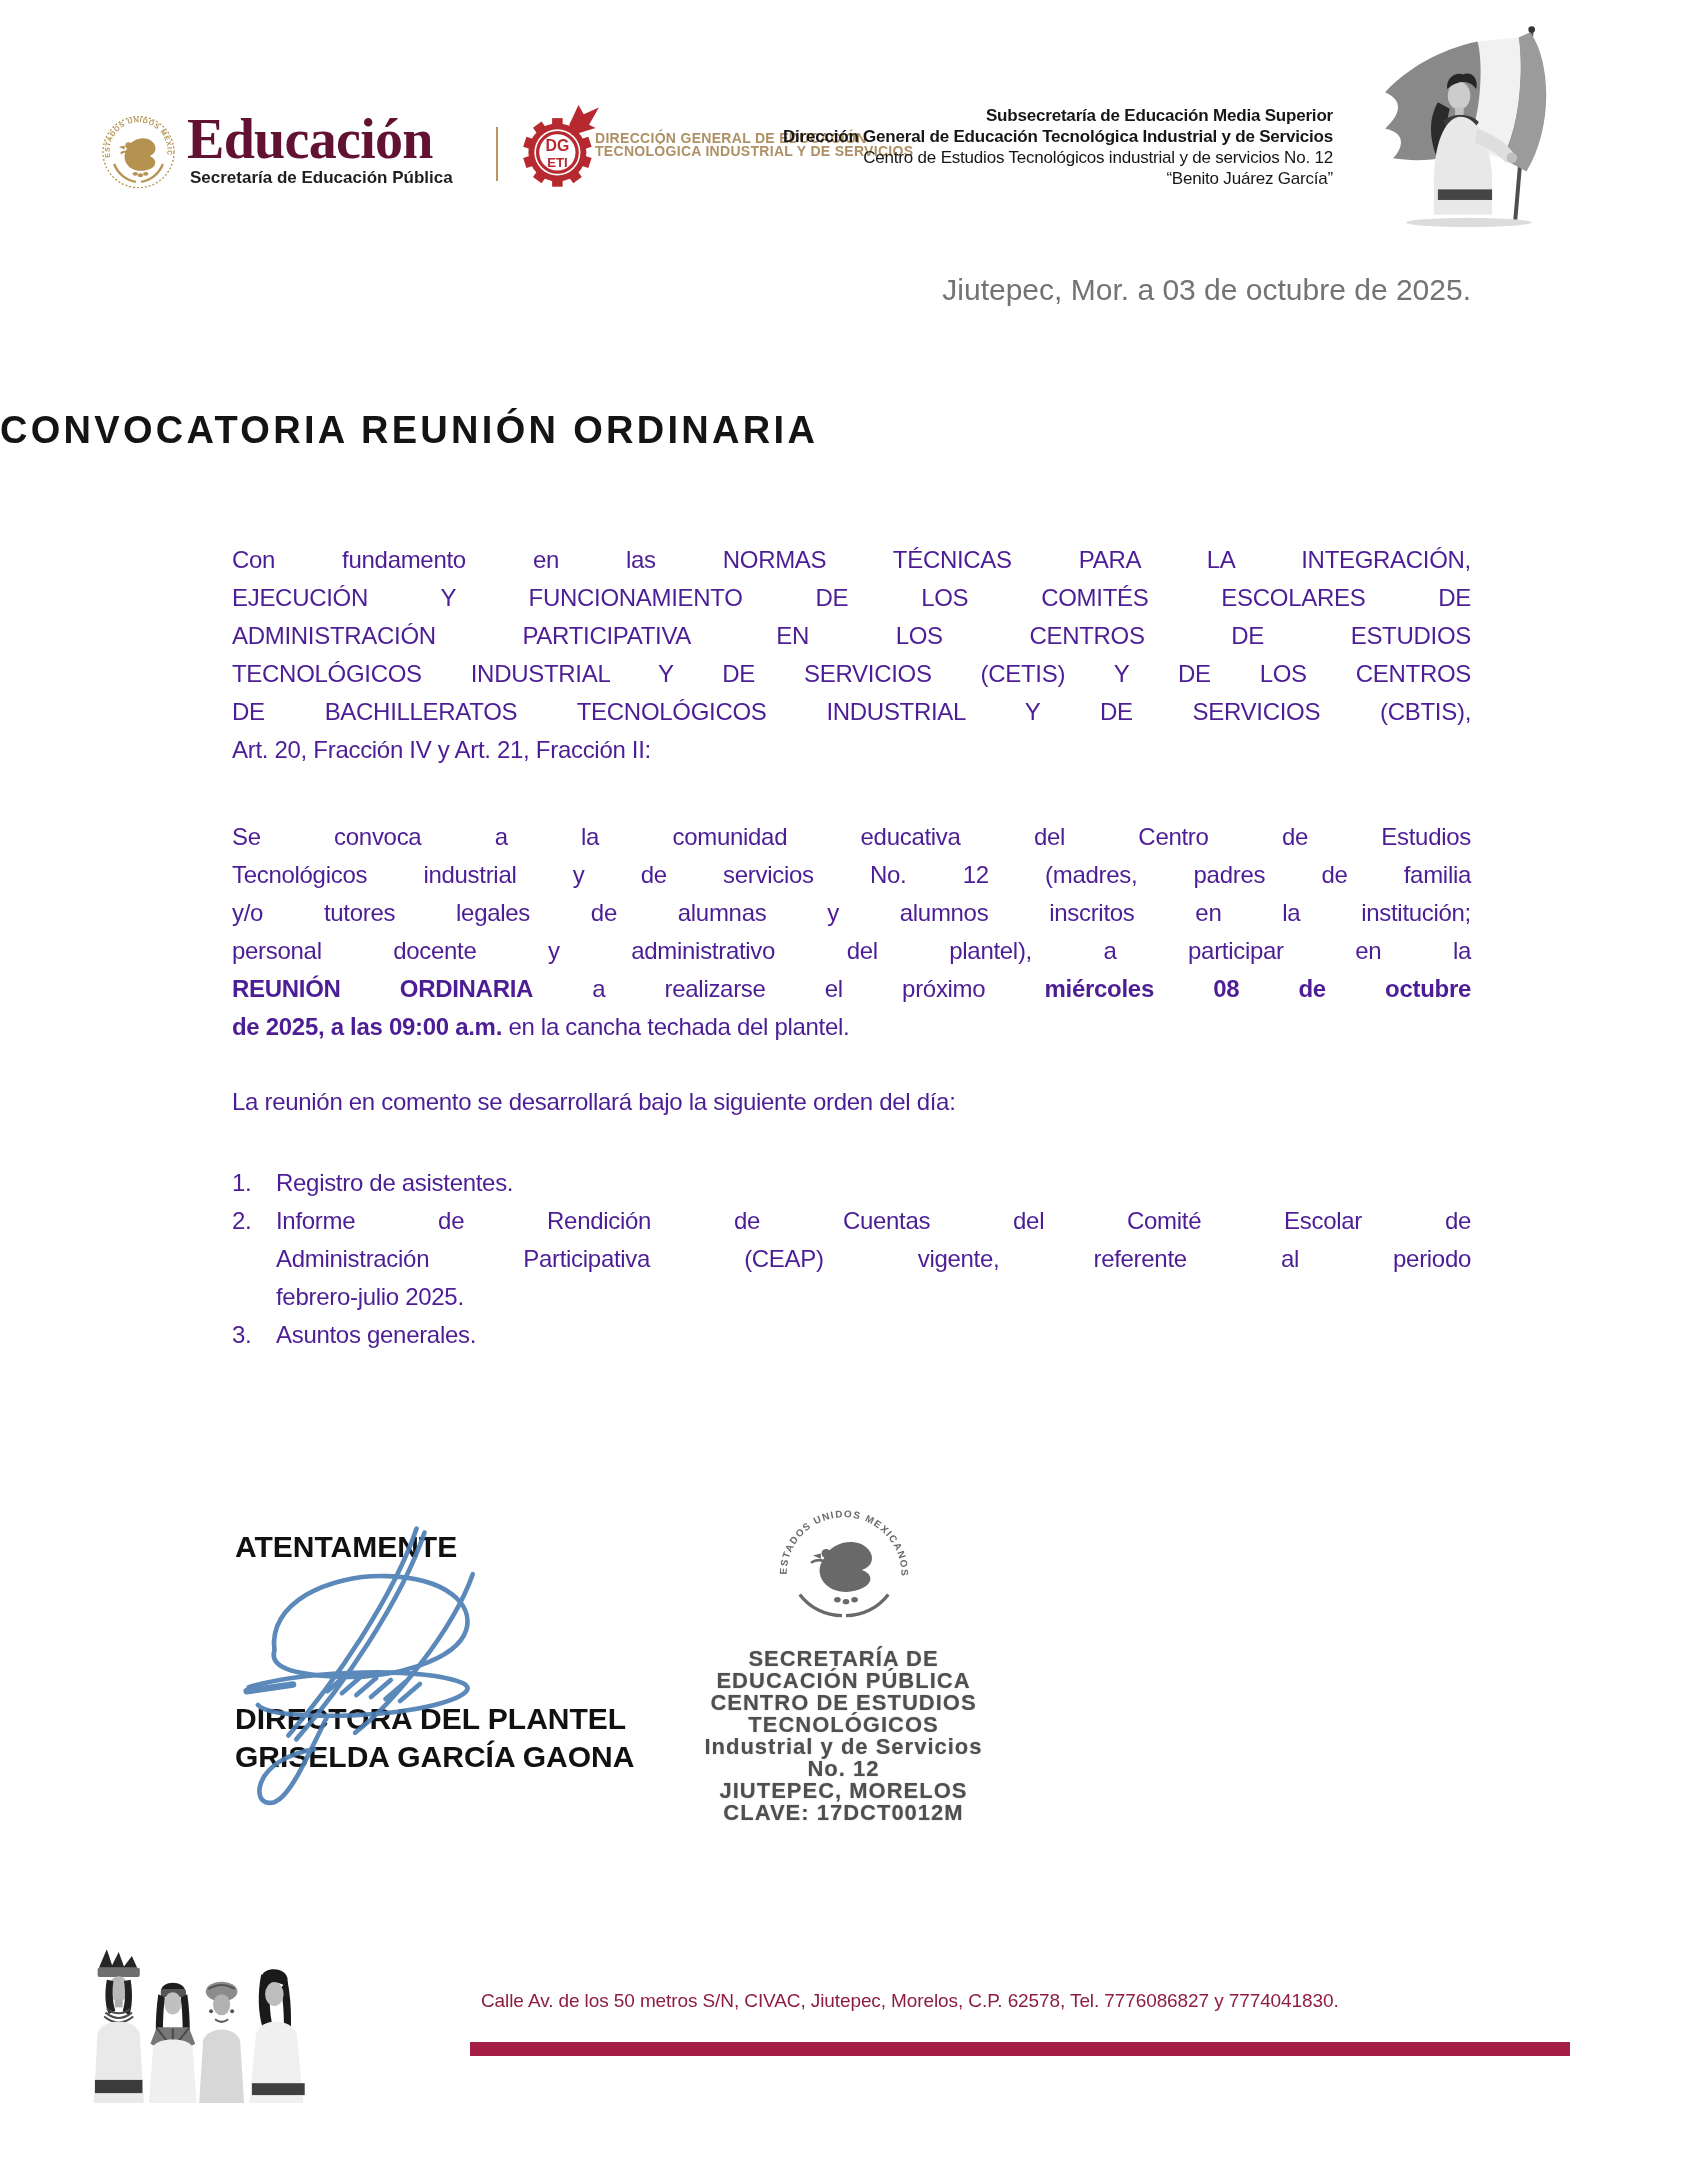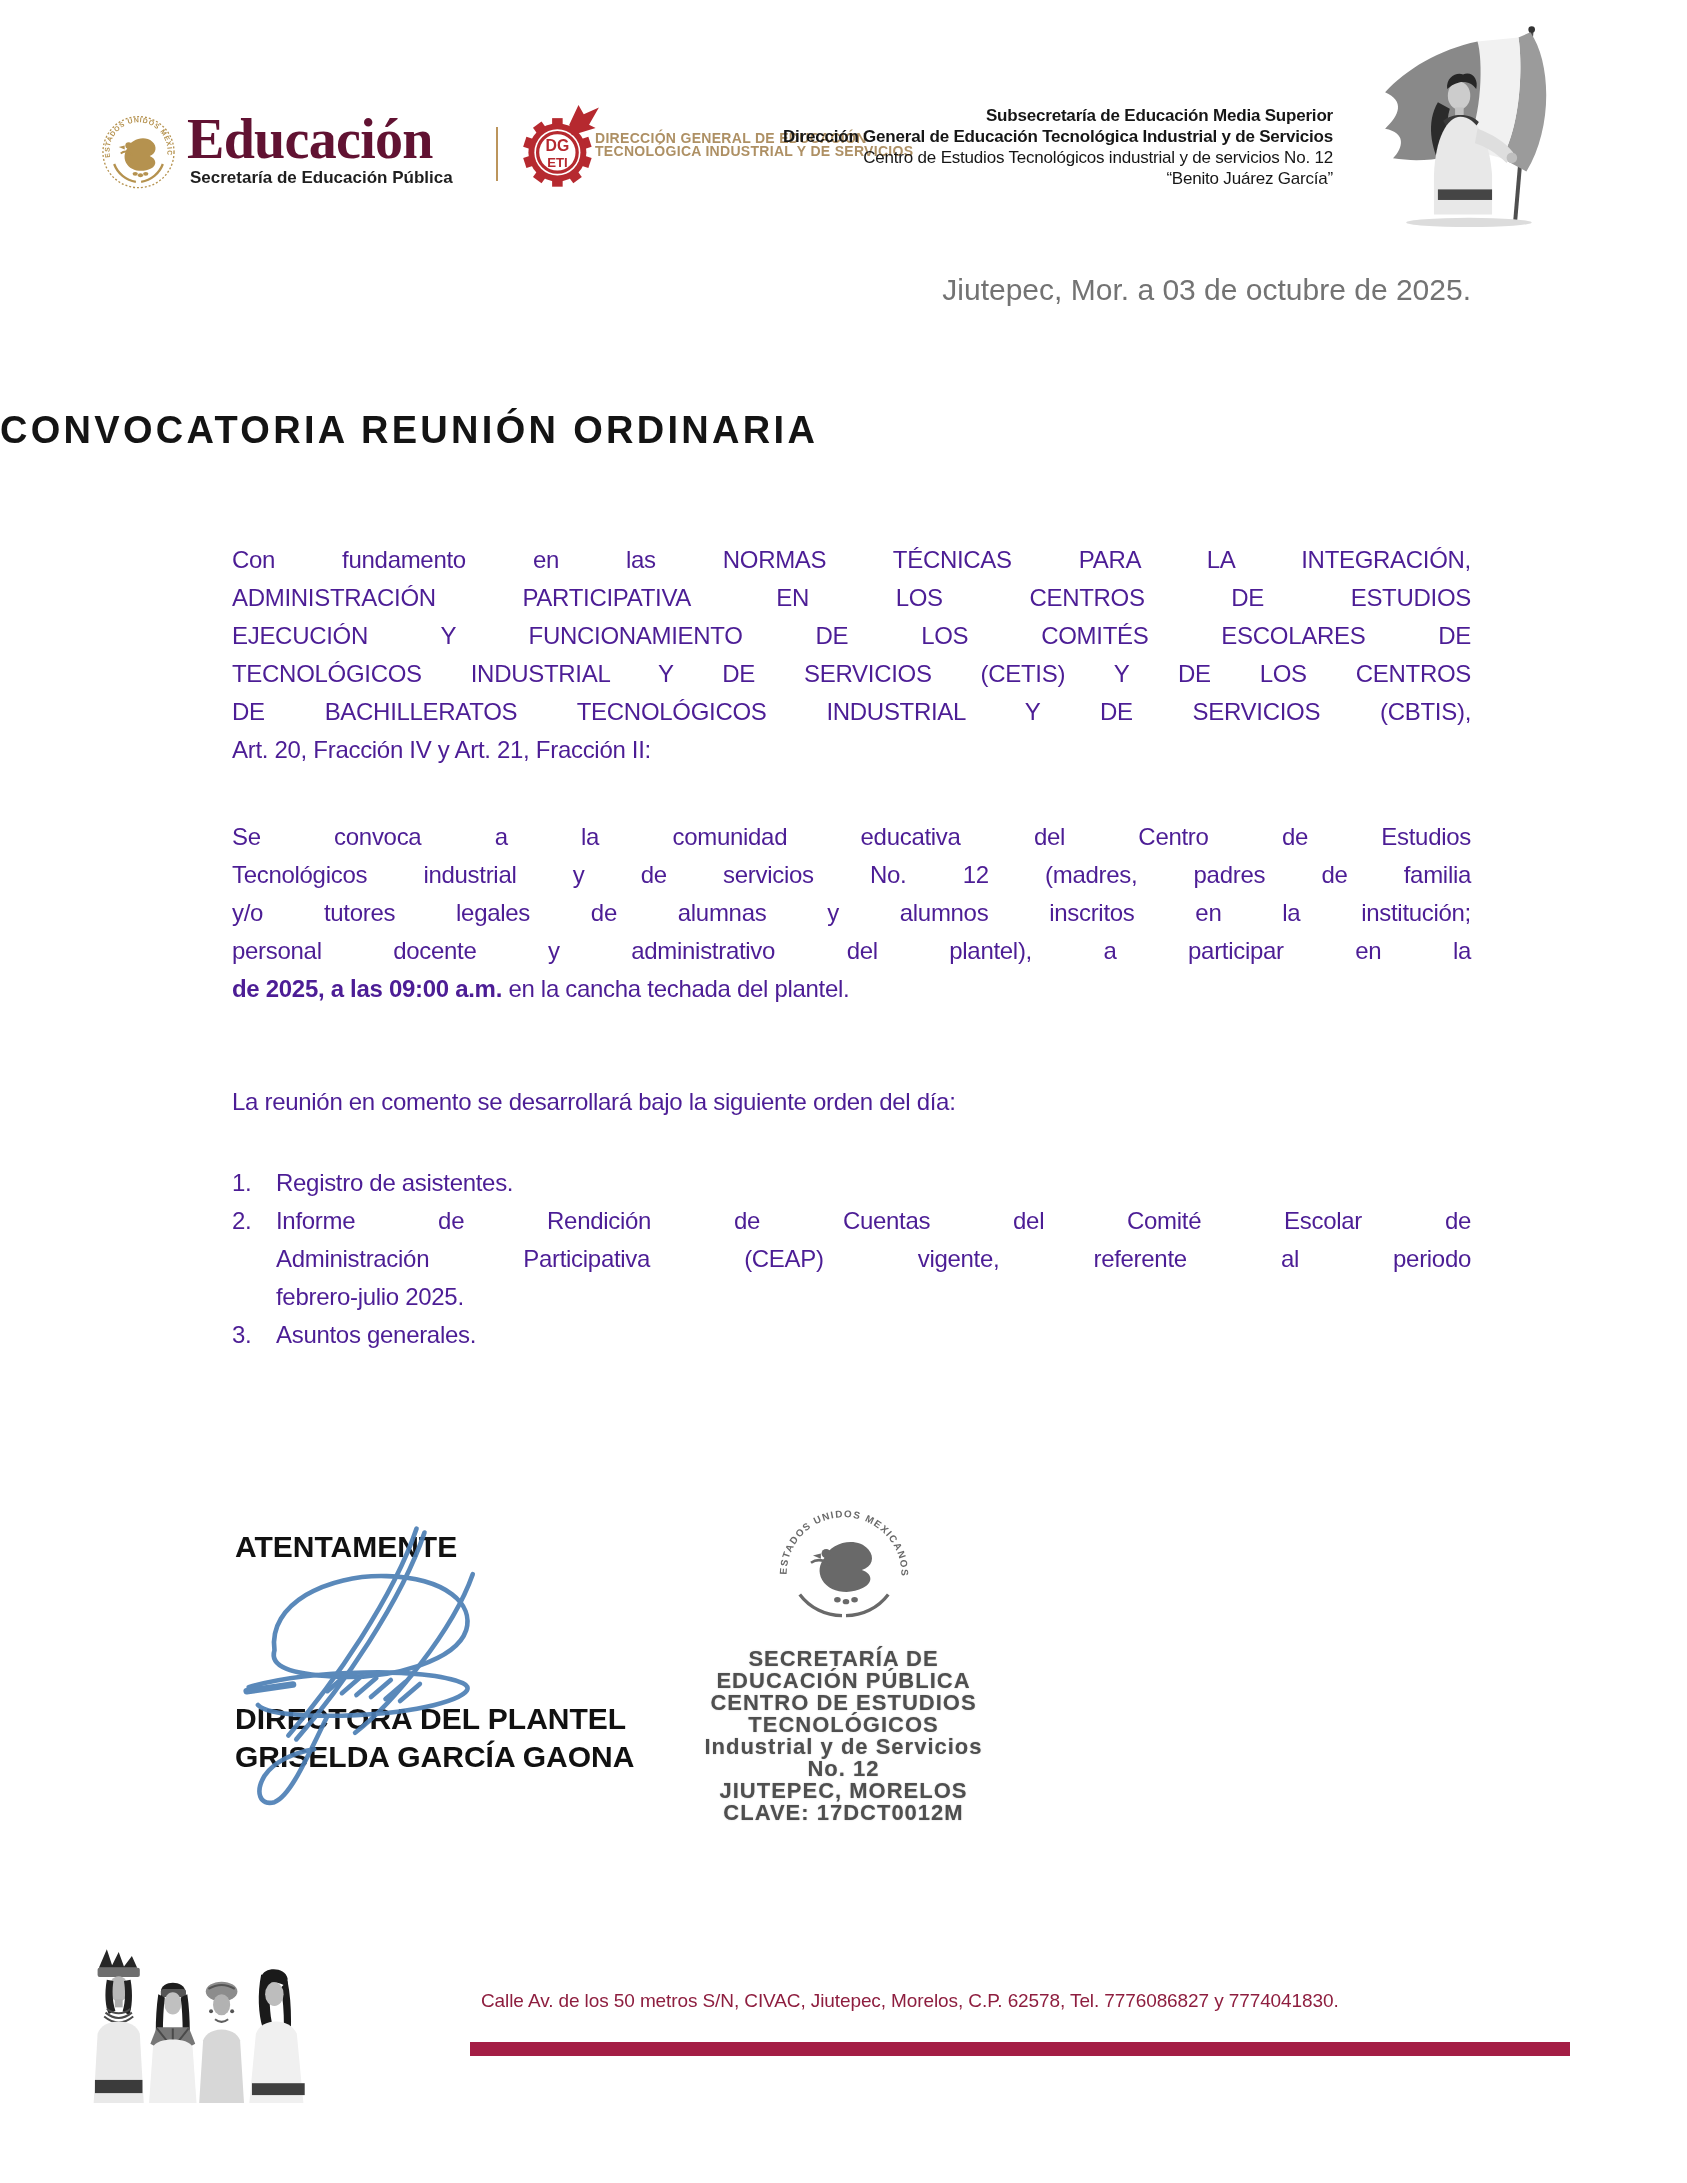--- a/index.html
+++ b/index.html
@@ -133,32 +133,33 @@
     <circle cx="230" cy="204" r="8" fill="#bfbfbf"></circle>
     <rect x="118" y="252" width="82" height="16" fill="#454545"></rect>
     <ellipse cx="165" cy="302" rx="95" ry="7" fill="#dcdcdc"></ellipse>
   </svg>
 
   <div class="abs date">Jiutepec, Mor. a 03 de octubre de 2025.</div>
   <div class="abs title">CONVOCATORIA REUNIÓN ORDINARIA</div>
 
   <div class="abs body-block p1">
     <div class="jl">Con fundamento en las NORMAS TÉCNICAS PARA LA INTEGRACIÓN,</div>
+    <div class="jl">EJECUCIÓN Y FUNCIONAMIENTO DE LOS COMITÉS ESCOLARES DE</div>
     <div class="jl">ADMINISTRACIÓN PARTICIPATIVA EN LOS CENTROS DE ESTUDIOS</div>
-    <div class="jl">EJECUCIÓN Y FUNCIONAMIENTO DE LOS COMITÉS ESCOLARES DE</div>
     <div class="jl">TECNOLÓGICOS INDUSTRIAL Y DE SERVICIOS (CETIS) Y DE LOS CENTROS</div>
     <div class="jl">DE BACHILLERATOS TECNOLÓGICOS INDUSTRIAL Y DE SERVICIOS (CBTIS),</div>
     <div class="jl jl-last">Art. 20, Fracción IV y Art. 21, Fracción II:</div>
   </div>
 
   <div class="abs body-block p2">
     <div class="jl">Se convoca a la comunidad educativa del Centro de Estudios</div>
     <div class="jl">Tecnológicos industrial y de servicios No. 12 (madres, padres de familia</div>
     <div class="jl">y/o tutores legales de alumnas y alumnos inscritos en la institución;</div>
     <div class="jl">personal docente y administrativo del plantel), a participar en la</div>
+    <div class="jl"><span class="bold">REUNIÓN ORDINARIA</span><span> a realizarse el próximo </span><span class="bold">miércoles 08 de octubre</span></div>
     <div class="jl jl-last"><span class="bold">de 2025, a las 09:00 a.m.</span><span> en la cancha techada del plantel.</span></div>
   </div>
 
   <div class="abs body-block p3">La reunión en comento se desarrollará bajo la siguiente orden del día:</div>
 
   <div class="abs body-block agenda">
     <div class="ag-item">
       <span class="ag-num">1.</span>
       <div class="jl jl-last">Registro de asistentes.</div>
     </div>

